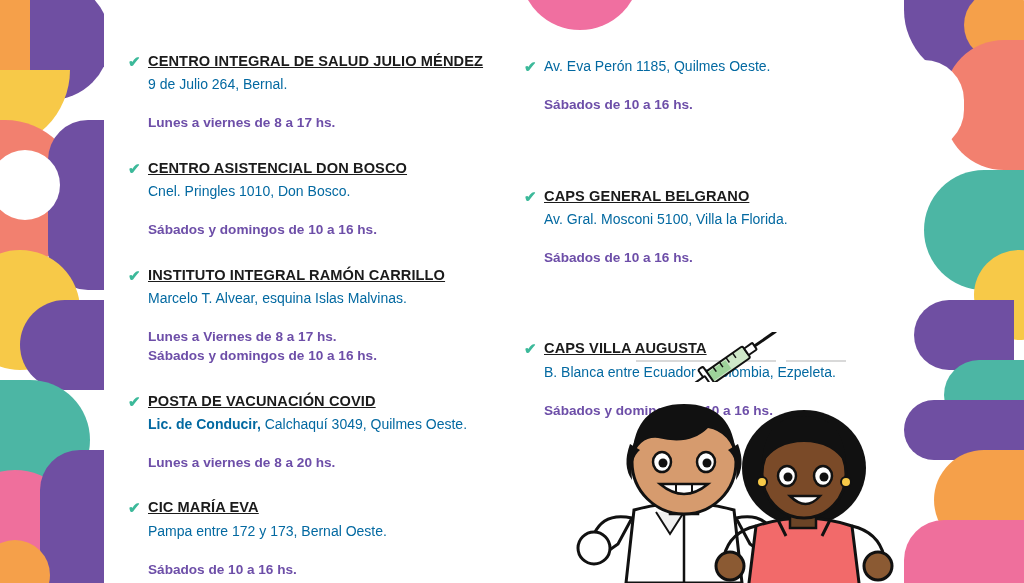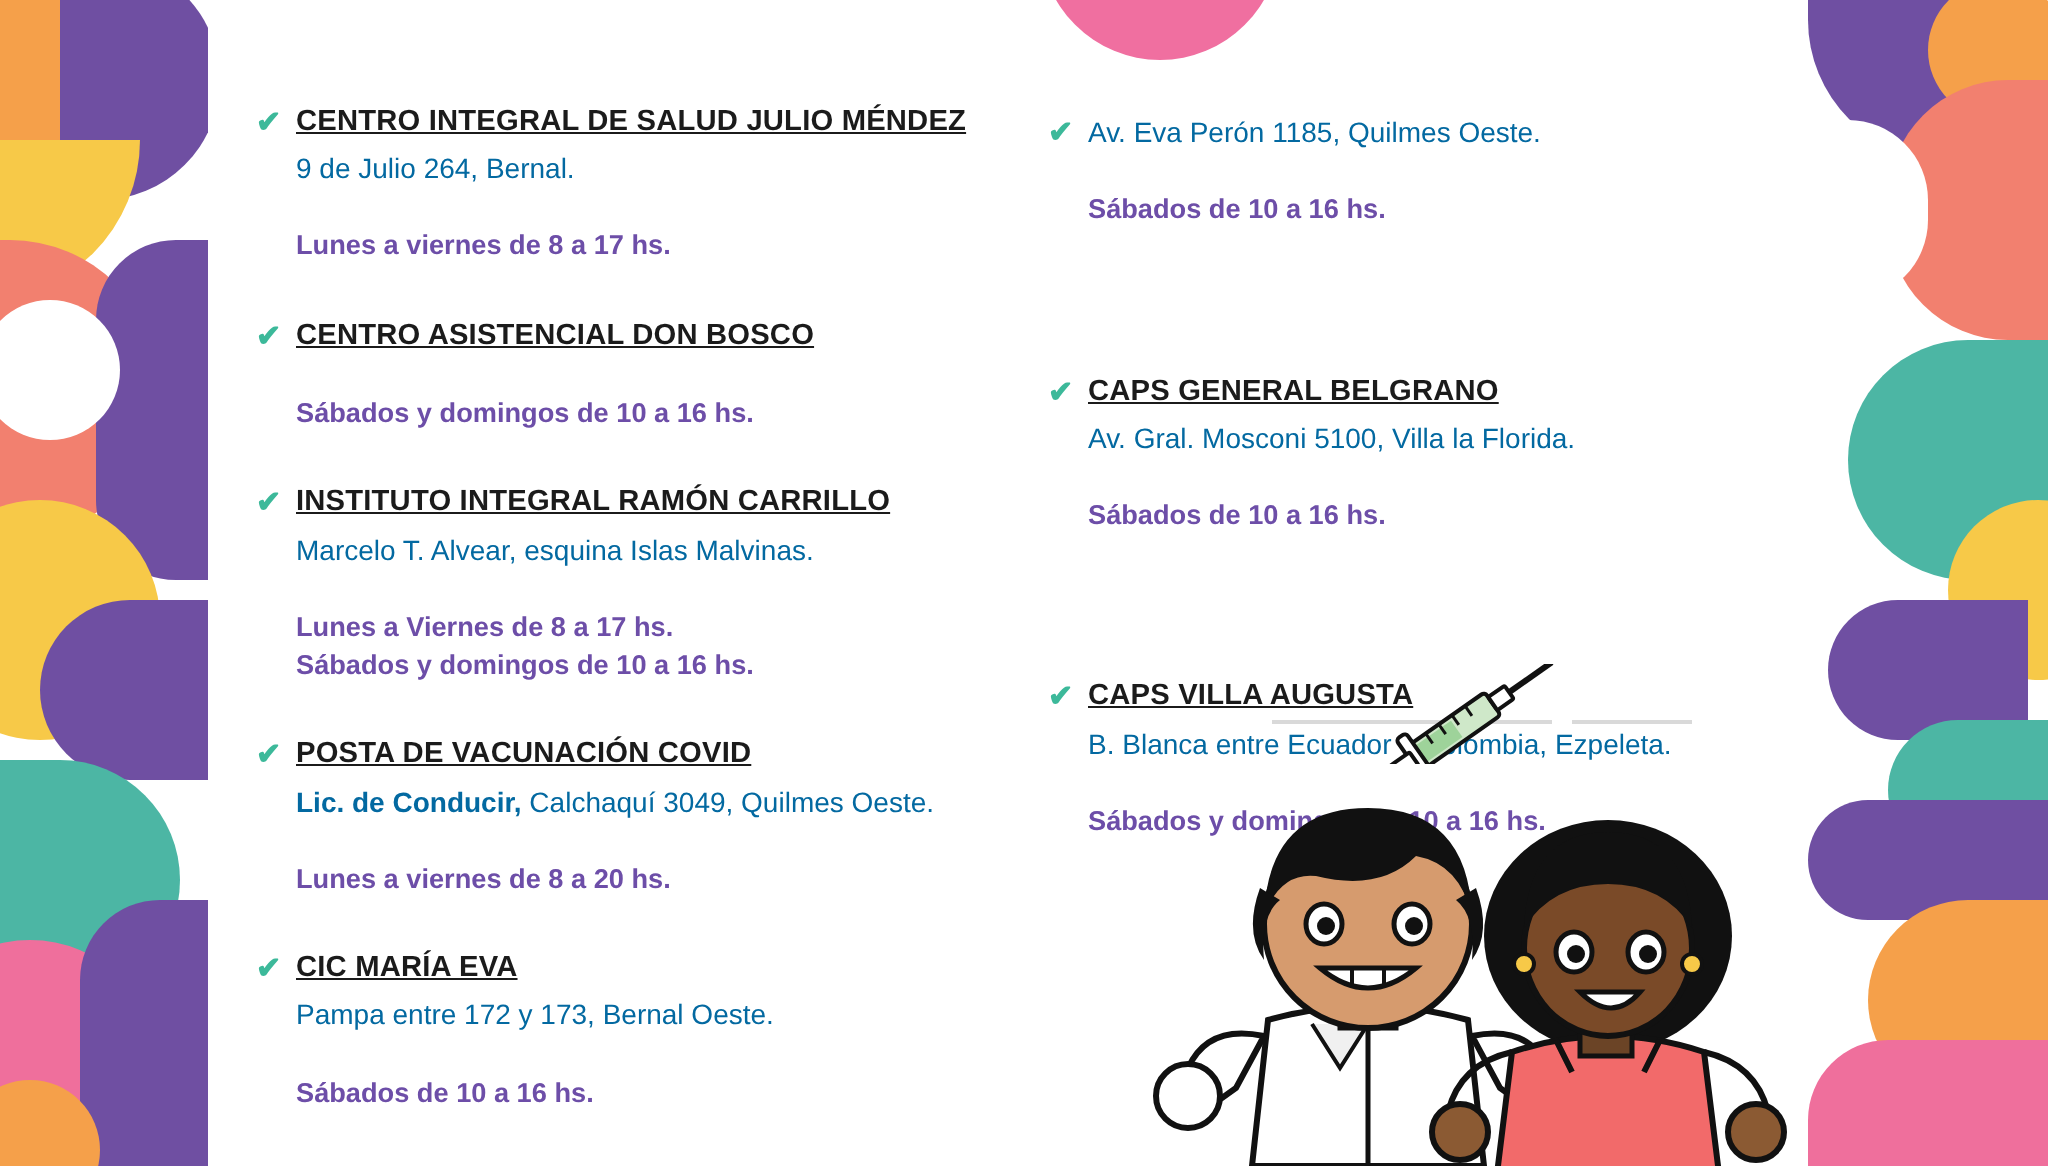--- a/index.html
+++ b/index.html
@@ -159,20 +159,21 @@
         <div class="title">CENTRO INTEGRAL DE SALUD JULIO MÉNDEZ</div>
         <div class="addr">9 de Julio 264, Bernal.</div>
         <div class="hours">
           <div>Lunes a viernes de 8 a 17 hs.</div>
         </div>
       </div>
 
       <div class="entry">
         <span class="check">✔</span>
         <div class="title">CENTRO ASISTENCIAL DON BOSCO</div>
+        <div class="addr">Cnel. Pringles 1010, Don Bosco.</div>
         <div class="hours">
           <div>Sábados y domingos de 10 a 16 hs.</div>
         </div>
       </div>
 
       <div class="entry">
         <span class="check">✔</span>
         <div class="title">INSTITUTO INTEGRAL RAMÓN CARRILLO</div>
         <div class="addr">Marcelo T. Alvear, esquina Islas Malvinas.</div>
         <div class="hours">

